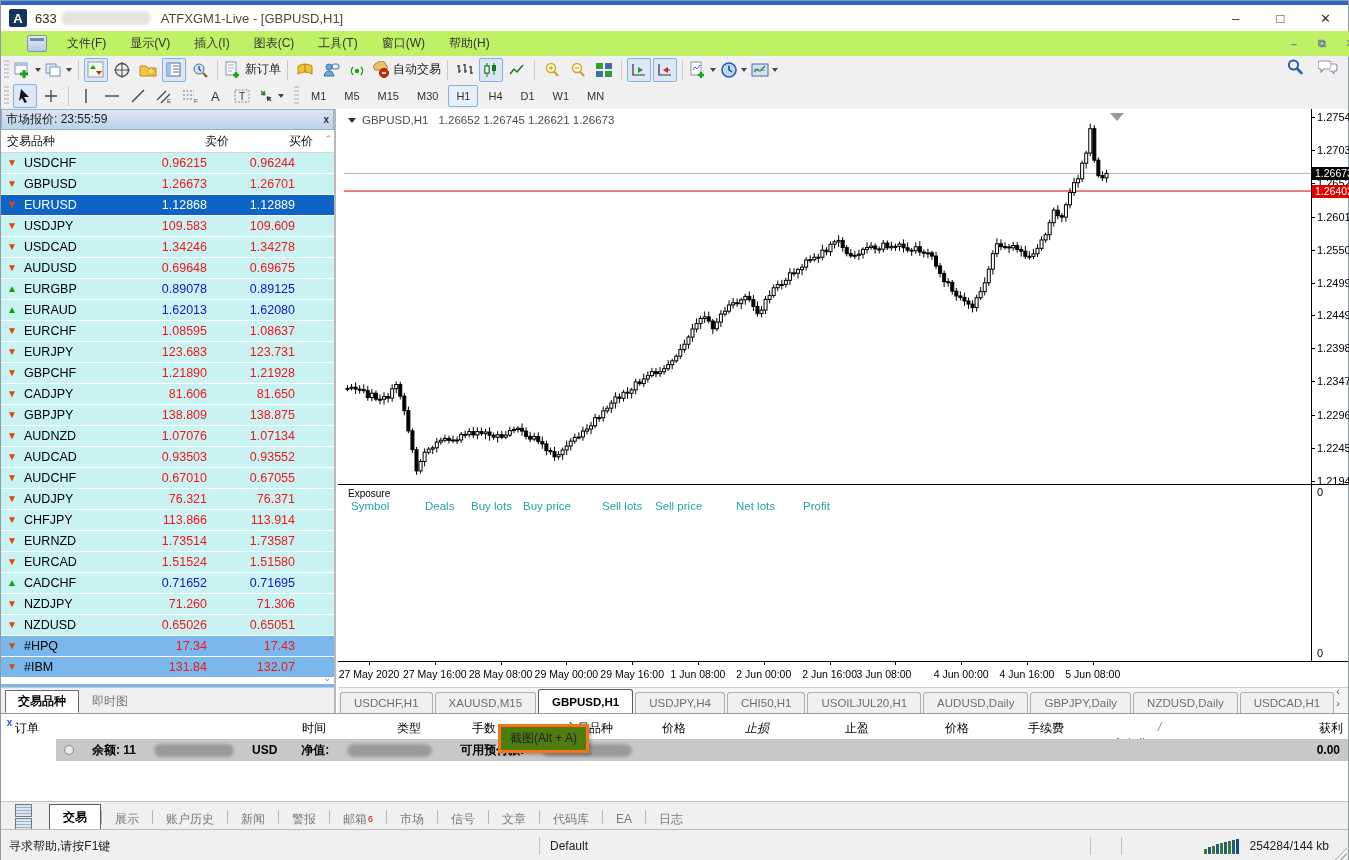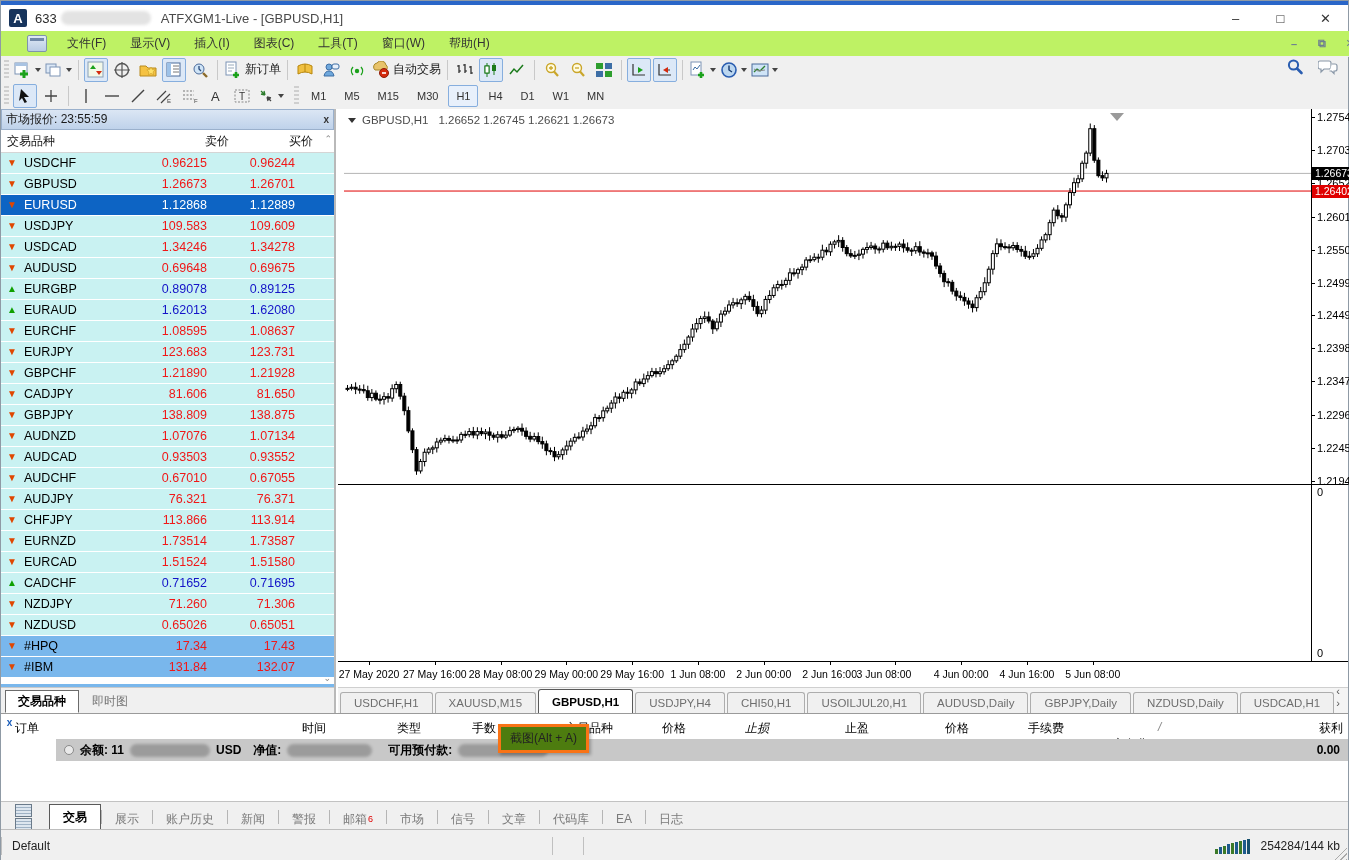--- a/index.html
+++ b/index.html
@@ -84,41 +84,41 @@
   .x-tick{position:absolute;top:0;width:1px;height:3px;background:#000;}
   .chart-tabs{position:absolute;left:0;bottom:0;width:100%;height:26px;background:#f4f4f4;border-top:1px solid #cfcfcf;display:flex;align-items:flex-end;padding-left:2px;box-sizing:border-box;}
   .c-tab{height:20px;padding:0 13px;display:flex;align-items:center;color:#6e6e6e;background:#f0f0f0;border:1px solid #adadad;border-bottom:none;border-radius:3px 3px 0 0;margin-right:2px;white-space:nowrap;font-size:11.5px;}
   .c-tab.active{background:#fff;color:#000;font-weight:bold;border-color:#5a5a5a;height:23px;}
   .c-tab-arrows{margin-left:auto;margin-right:8px;color:#555;font-size:11px;padding-bottom:4px;}
   
   .terminal{position:absolute;left:0;top:712px;width:100%;height:88px;background:#fff;border-top:1px solid #9a9a9a;}
   .term-close{position:absolute;left:3px;top:3px;width:11px;height:11px;color:#1a5dba;font-size:10px;font-weight:bold;line-height:11px;text-align:center;}
   .term-head{position:absolute;left:0;top:2px;width:100%;height:22px;}
   .term-col{position:absolute;top:4px;color:#000;}
-  .term-balance{position:absolute;left:55px;top:25px;right:0;height:22px;background:#c8c8c8;display:flex;align-items:center;font-weight:bold;color:#000;}
+  .term-balance{position:absolute;left:55px;top:25px;right:0;height:22px;background:#c8c8c8;display:flex;align-items:center;font-weight:bold;color:#000;gap:12px;}
   .bal-circle{width:8px;height:8px;border:1px solid #8a8a8a;border-radius:50%;background:#e9e9e9;margin:0 6px 0 8px;}
   .blob{height:13px;background:#9b9b9b;border-radius:7px;filter:blur(1.6px);margin:0 6px;}
   .bal-profit{margin-left:auto;margin-right:8px;font-weight:bold;padding-left:36px;}
   .tooltip{position:absolute;left:497px;top:10px;background:#4d7c0f;border:3px solid #f97316;box-shadow:2px 2px 3px rgba(0,0,0,.25);padding:3px 9px;color:#222;font-size:12px;z-index:5;white-space:nowrap;}
   
   .bottom-tabs{position:absolute;left:0;top:800px;width:100%;height:28px;background:#f0f0f0;border-top:1px solid #c2c2c2;display:flex;align-items:flex-end;}
   .bt-icons{width:20px;height:26px;margin-left:14px;display:flex;flex-direction:column;justify-content:center;gap:1px;}
   .bt-ic{width:15px;height:11px;border:1px solid #6a7a8a;background:repeating-linear-gradient(180deg,#dde6ef 0 2px,#9fb2c5 2px 3px);}
   .b-tab{height:22px;padding:0 13px;display:flex;align-items:center;color:#7a7a7a;position:relative;}
   .b-tab.active{background:#fff;border:1px solid #5a5a5a;border-bottom:1px solid #fff;color:#000;font-weight:bold;height:24px;}
   .b-sep{width:1px;height:14px;background:#b5b5b5;align-self:center;}
   .mail-badge{color:#e00000;font-size:9px;vertical-align:sub;margin-left:1px;}
   
   .statusbar{position:absolute;left:0;top:828px;width:100%;height:32px;background:#f0f0f0;border-top:1px solid #bdbdbd;display:flex;align-items:center;color:#222;}
   .sb-help{padding-left:8px;width:530px;}
   .sb-sep{width:1px;height:18px;background:#c0c0c0;}
   .sb-default{width:100px;padding-left:10px;}
   .sb-fill{flex:1;display:flex;height:100%;align-items:center;}
   .sb-cell{height:100%;}
-  .sb-conn{display:flex;align-items:center;gap:6px;padding-right:8px;}
+  .sb-conn{display:flex;align-items:center;gap:6px;padding-right:19px;}
   .resize-grip{position:absolute;right:1px;bottom:1px;width:14px;height:14px;background:
     linear-gradient(135deg,transparent 0 50%,#aaa 50% 57%,transparent 57% 71%,#aaa 71% 78%,transparent 78% 92%,#aaa 92% 100%);}
   svg{display:block;}
 </style>
 </head>
 <body>
 
 <div id="app">
 
   <div class="accent-strip"></div>
@@ -1117,20 +1117,33 @@
           <div class="y-label" style="top: 305.641px;">1.22965</div>
           <div class="y-tick" style="top: 338.82px;"></div>
           <div class="y-label" style="top: 338.82px;">1.22455</div>
           <div class="y-tick" style="top: 372px;"></div>
           <div class="y-label" style="top: 372px;">1.21945</div>
         </div>
       <div class="price-badge badge-bid" id="bid-badge" style="top: 57.9054px;">1.26673</div>
       <div class="price-badge badge-red" id="red-badge" style="top: 75.5361px;">1.26402</div>
 
       <div class="chart-sep"></div>
+      <div class="exposure">
+        <div class="exp-title">Exposure</div>
+        <div id="exp-cols">
+            <div class="exp-col" style="left: 13px;">Symbol</div>
+            <div class="exp-col" style="left: 87px;">Deals</div>
+            <div class="exp-col" style="left: 133px;">Buy lots</div>
+            <div class="exp-col" style="left: 185px;">Buy price</div>
+            <div class="exp-col" style="left: 264px;">Sell lots</div>
+            <div class="exp-col" style="left: 317px;">Sell price</div>
+            <div class="exp-col" style="left: 398px;">Net lots</div>
+            <div class="exp-col" style="left: 465px;">Profit</div>
+          </div>
+      </div>
       <div class="exp-zero-top">0</div>
       <div class="exp-zero-bot">0</div>
       <div class="chart-sep2"></div>
 
       <div class="date-axis" id="date-axis">
           <div class="x-tick" style="left: 31px;"></div>
           <div class="x-label" style="left: 31px;">27 May 2020</div>
           <div class="x-tick" style="left: 96.8px;"></div>
           <div class="x-label" style="left: 96.8px;">27 May 16:00</div>
           <div class="x-tick" style="left: 162.6px;"></div>
@@ -1253,20 +1266,21 @@
           <span>EA</span>
         </div>
         <div class="b-sep"></div>
         <div class="b-tab">
           <span>日志</span>
         </div>
       </div>
   </div>
 
   <div class="statusbar">
+    <div class="sb-help">寻求帮助,请按F1键</div>
     <div class="sb-sep"></div>
     <div class="sb-default">Default</div>
     <div class="sb-fill">
       <div class="sb-cell" style="width:440px;"></div>
       <div class="sb-sep"></div>
       <div class="sb-cell" style="width:30px;"></div>
       <div class="sb-sep"></div>
       <div class="sb-cell" style="flex:1;"></div>
       <div class="sb-conn">
         <span>

